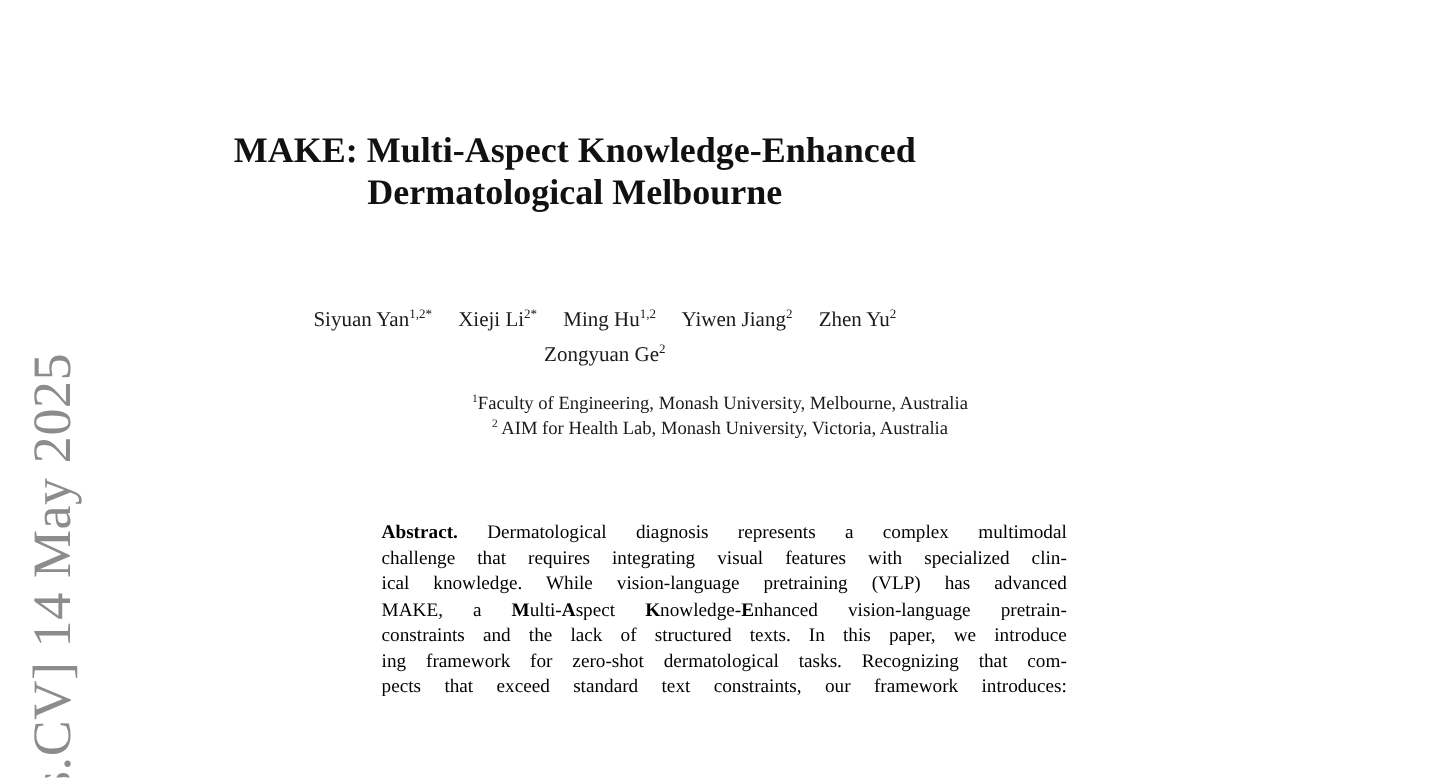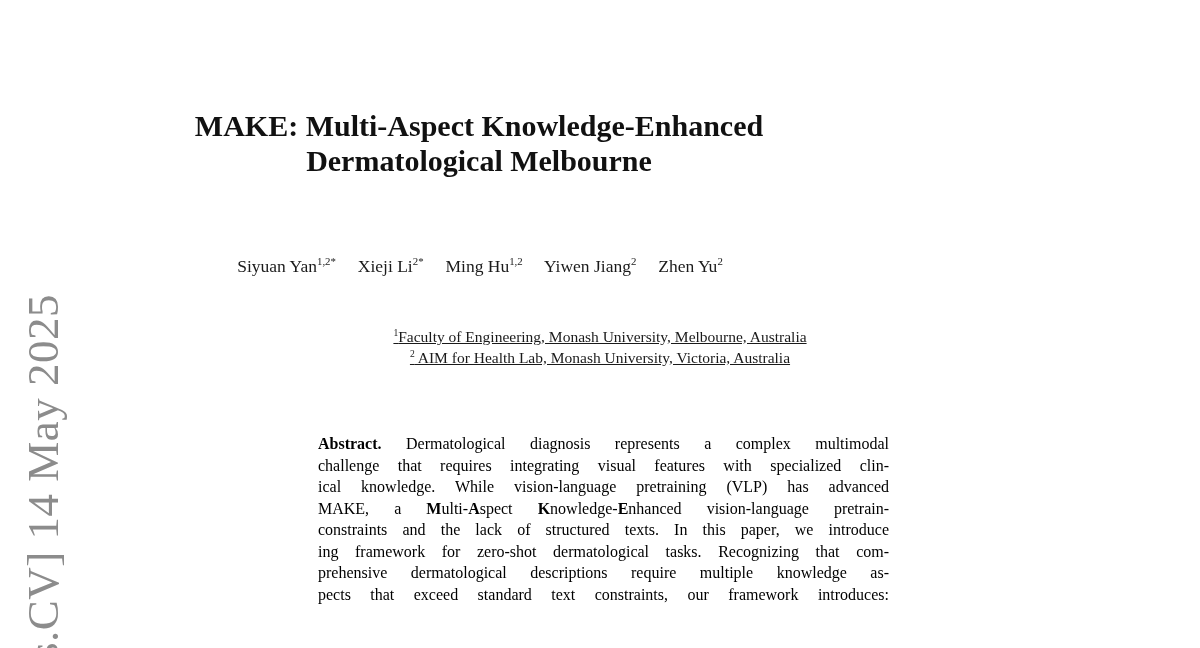--- a/index.html
+++ b/index.html
@@ -38,30 +38,30 @@
     color: #111111;
   }
   .authors {
     position: absolute;
     top: 252px;
     left: 0;
     width: 960px;
     text-align: center;
     font-size: 17.5px;
     line-height: 29px;
+    padding-left: 24px;
   }
   .affils {
     position: absolute;
     top: 326px;
     left: 0;
     width: 1200px;
     text-align: center;
     font-size: 15.5px;
     line-height: 21px;
-    text-decoration: underline;
   }
   .abstract {
     position: absolute;
     top: 433px;
     left: 318px;
     width: 571px;
     font-size: 16px;
     line-height: 21.5px;
     color: #000000;
   }
@@ -82,29 +82,29 @@
 
 <div class="watermark">s.CV] 14 May 2025</div>
 
 <div class="title">
   <div>MAKE: Multi-Aspect Knowledge-Enhanced</div>
   <div>Dermatological Melbourne</div>
 </div>
 
 <div class="authors">
   <div>Siyuan Yan<sup>1,2*</sup>  Xieji Li<sup>2*</sup>  Ming Hu<sup>1,2</sup>  Yiwen Jiang<sup>2</sup>  Zhen Yu<sup>2</sup></div>
+  <div>Zongyuan Ge<sup>2</sup></div>
 </div>
 
 <div class="affils">
   <div><sup>1</sup>Faculty of Engineering, Monash University, Melbourne, Australia</div>
   <div><sup>2</sup> AIM for Health Lab, Monash University, Victoria, Australia</div>
 </div>
 
 <div class="abstract">
     <div class="line"><b>Abstract.</b> Dermatological diagnosis represents a complex multimodal</div>
     <div class="line">challenge that requires integrating visual features with specialized clin-</div>
     <div class="line">ical knowledge. While vision-language pretraining (VLP) has advanced</div>
     <div class="line">MAKE, a <b>M</b>ulti-<b>A</b>spect <b>K</b>nowledge-<b>E</b>nhanced vision-language pretrain-</div>
     <div class="line">constraints and the lack of structured texts. In this paper, we introduce</div>
     <div class="line">ing framework for zero-shot dermatological tasks. Recognizing that com-</div>
-    <div class="line">prehensive dermatological descriptions require multiple knowledge as-</div>
     <div class="line">pects that exceed standard text constraints, our framework introduces:</div>
   </div>
 
 </body></html>

